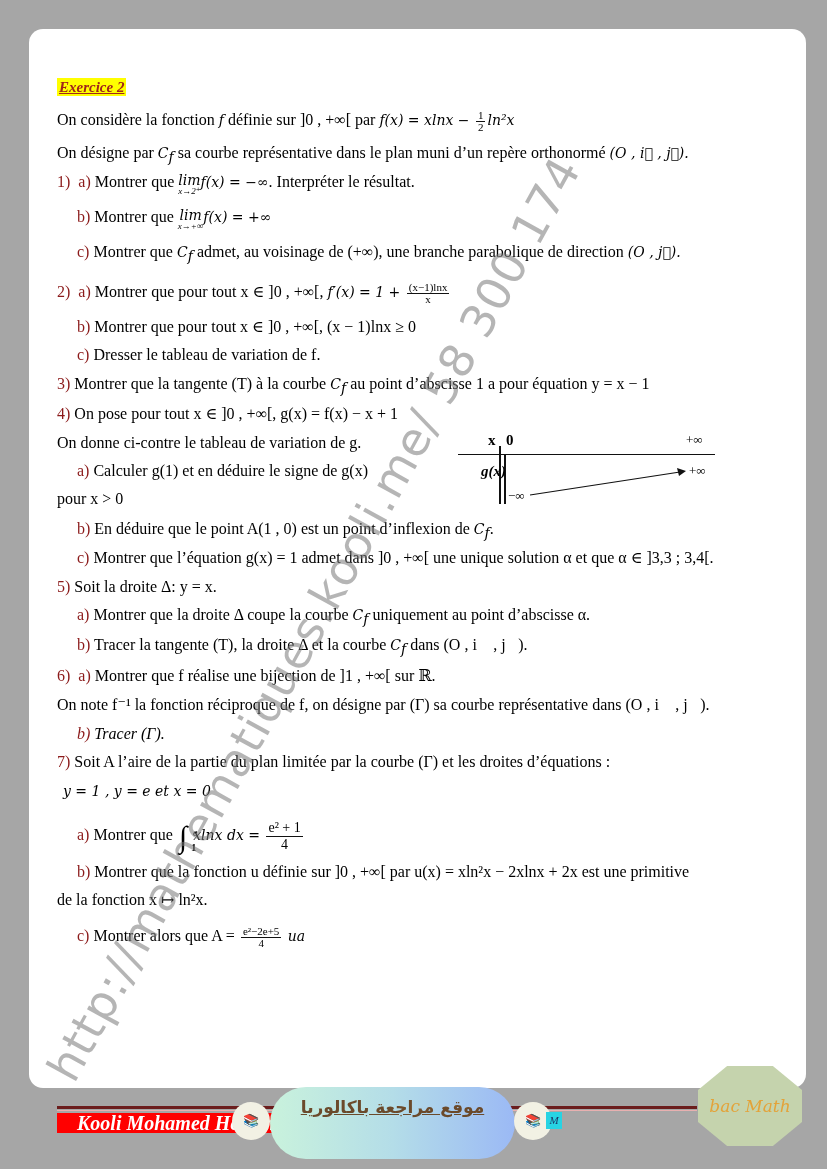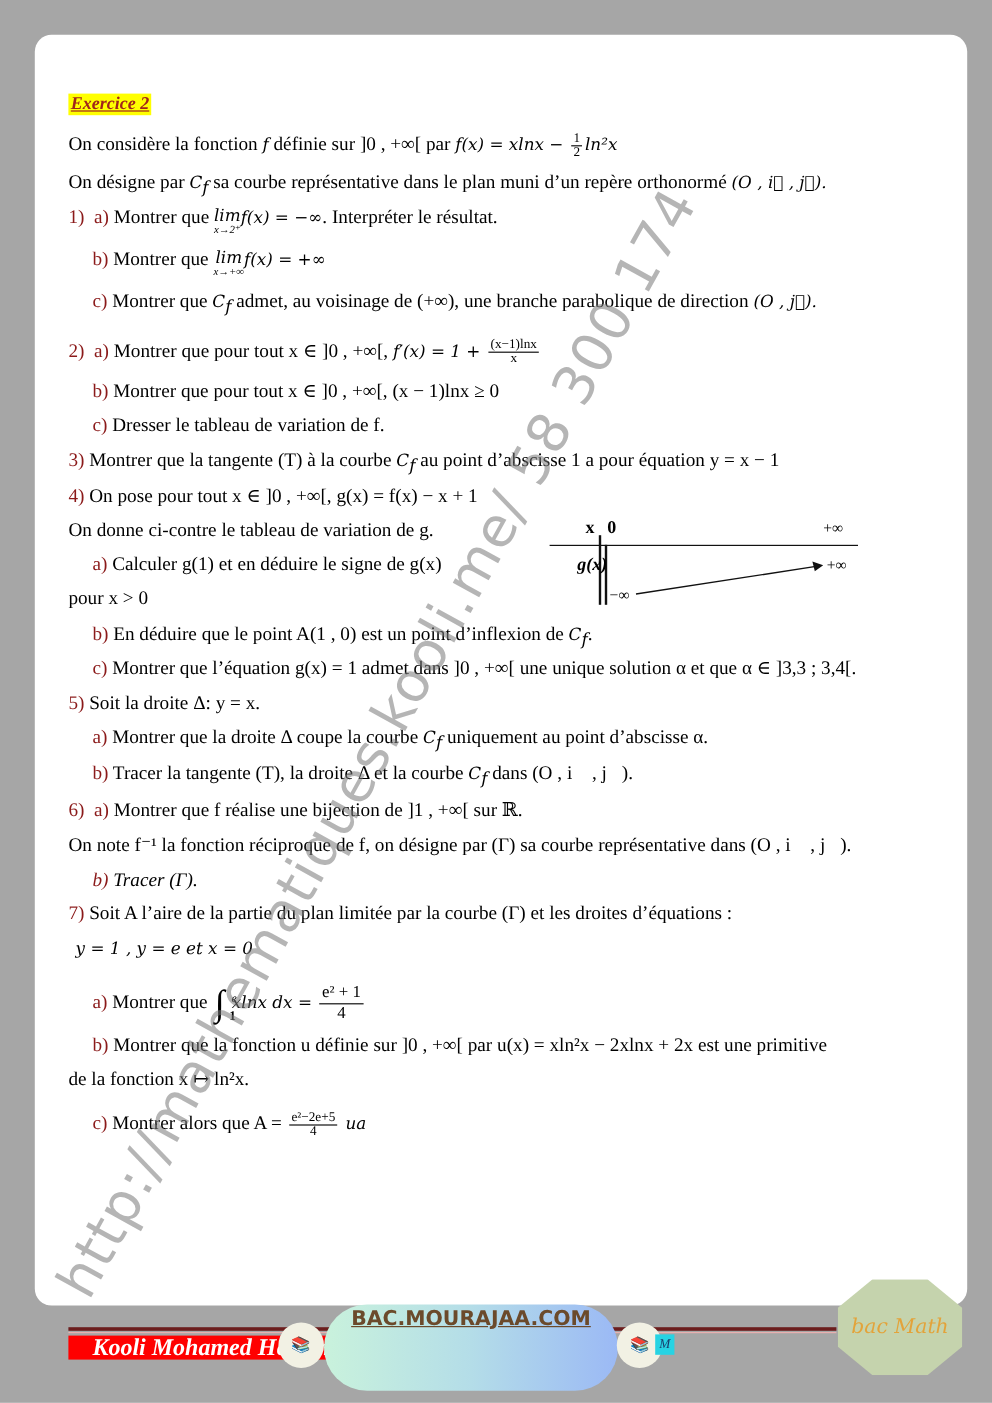--- a/index.html
+++ b/index.html
@@ -277,17 +277,17 @@
     </span><span class="m"> ua</span>
 </div>
 
 <div class="watermark" style="top: 1050px; left: 60px;">http://mathematiques.kooli.me/   58 300 174</div>
 
 <div class="footer-line"></div>
 <div class="footer-line2"></div>
 <div class="author">Kooli Mohamed Hechmi</div>
 <div class="logo-circle" style="left:232px;">📚</div>
 <div class="badge">
-  <span class="url">BAC.MOURAJAA.COM</span>
+  <span class="ar">موقع مراجعة  باكالوريا</span>
 </div>
 <div class="logo-circle" style="left:514px;">📚</div>
 <div class="small-box">M</div>
 <div class="bacmath">bac Math</div>
 
 </body></html>

